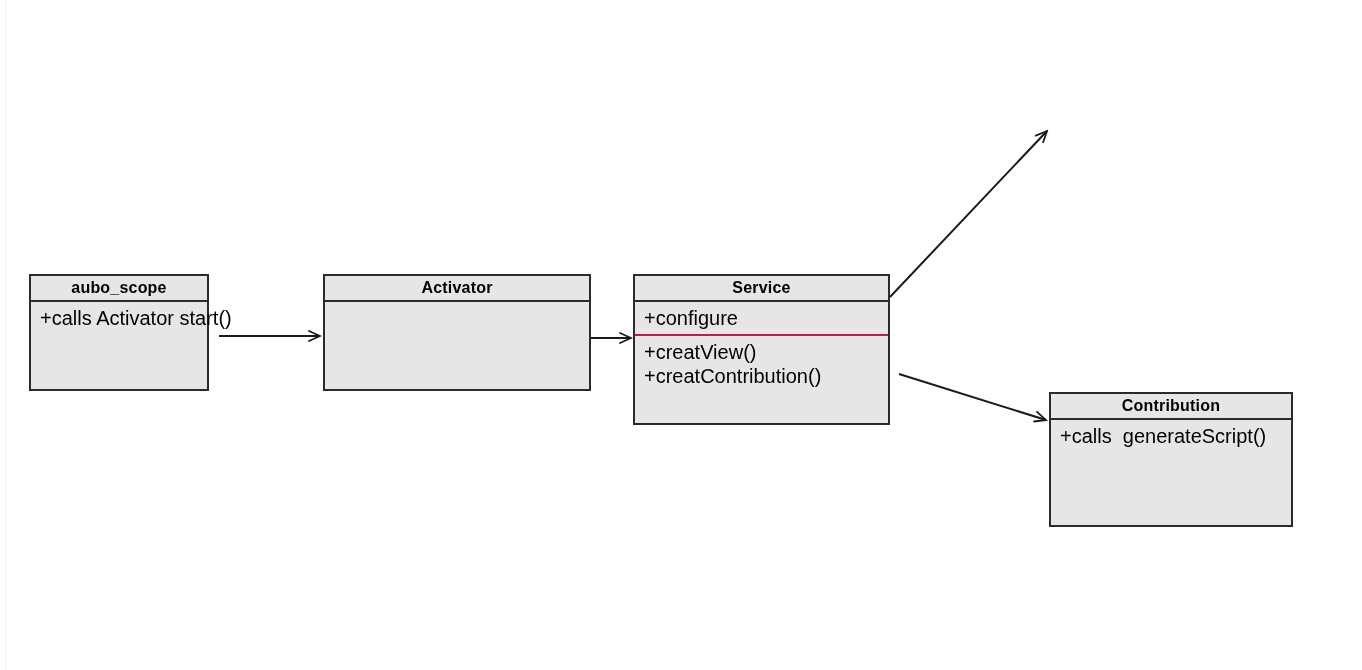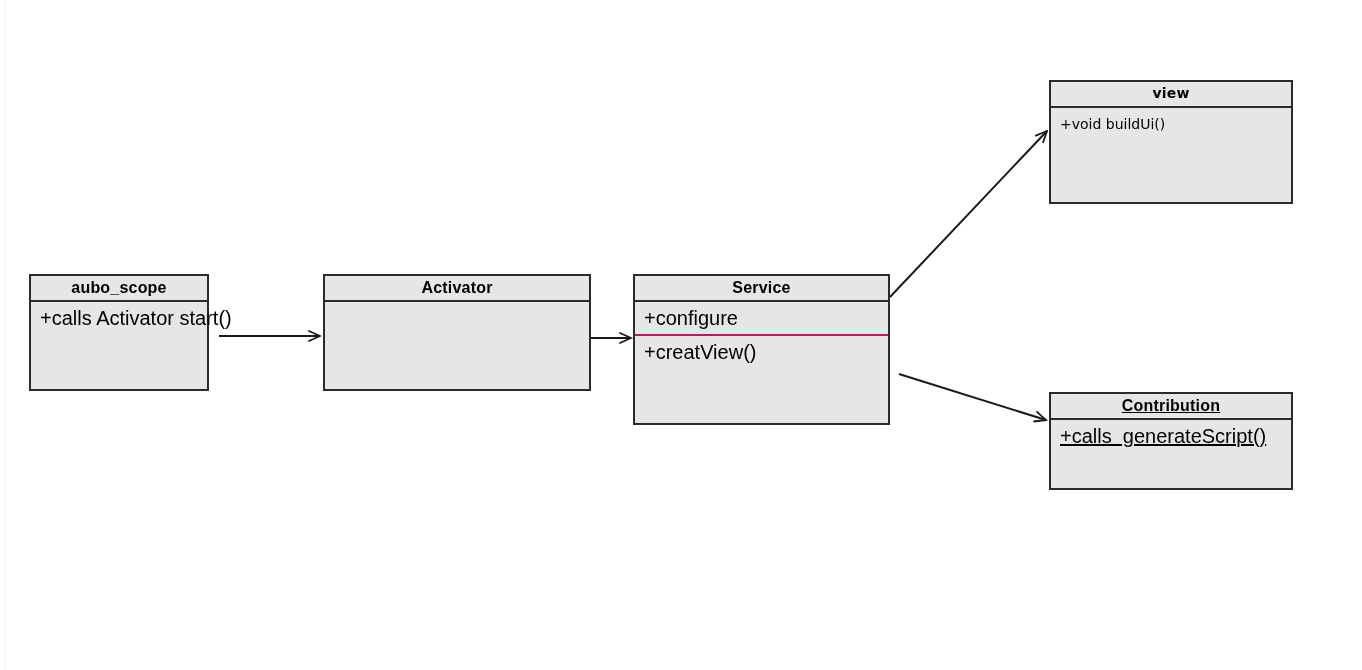--- a/index.html
+++ b/index.html
@@ -115,30 +115,25 @@
     <div class="uml-title">Activator</div>
   </div>
 
   <div class="uml-class" style="left:633px; top:274px; width:257px; height:151px;">
     <div class="uml-title">Service</div>
     <div class="uml-compartment divided">
       <div class="uml-member">+configure</div>
     </div>
     <div class="uml-compartment grow">
       <div class="uml-member">+creatView()</div>
+      <div class="uml-member">+creatContribution()</div>
     </div>
   </div>
 
-  <div class="uml-class font-dejavu" style="left:1049px; top:80px; width:244px; height:124px;">
-    <div class="uml-title">view</div>
-    <div class="uml-compartment grow">
-      <div class="uml-member">+void buildUi()</div>
-    </div>
-  </div>
 
-  <div class="uml-class" style="left:1049px; top:392px; width:244px; height:98px;text-decoration:underline;">
+  <div class="uml-class" style="left:1049px; top:392px; width:244px; height:135px;">
     <div class="uml-title">Contribution</div>
     <div class="uml-compartment grow">
       <div class="uml-member">+calls  generateScript()</div>
     </div>
   </div>
 
 </div>
 
 </body></html>

